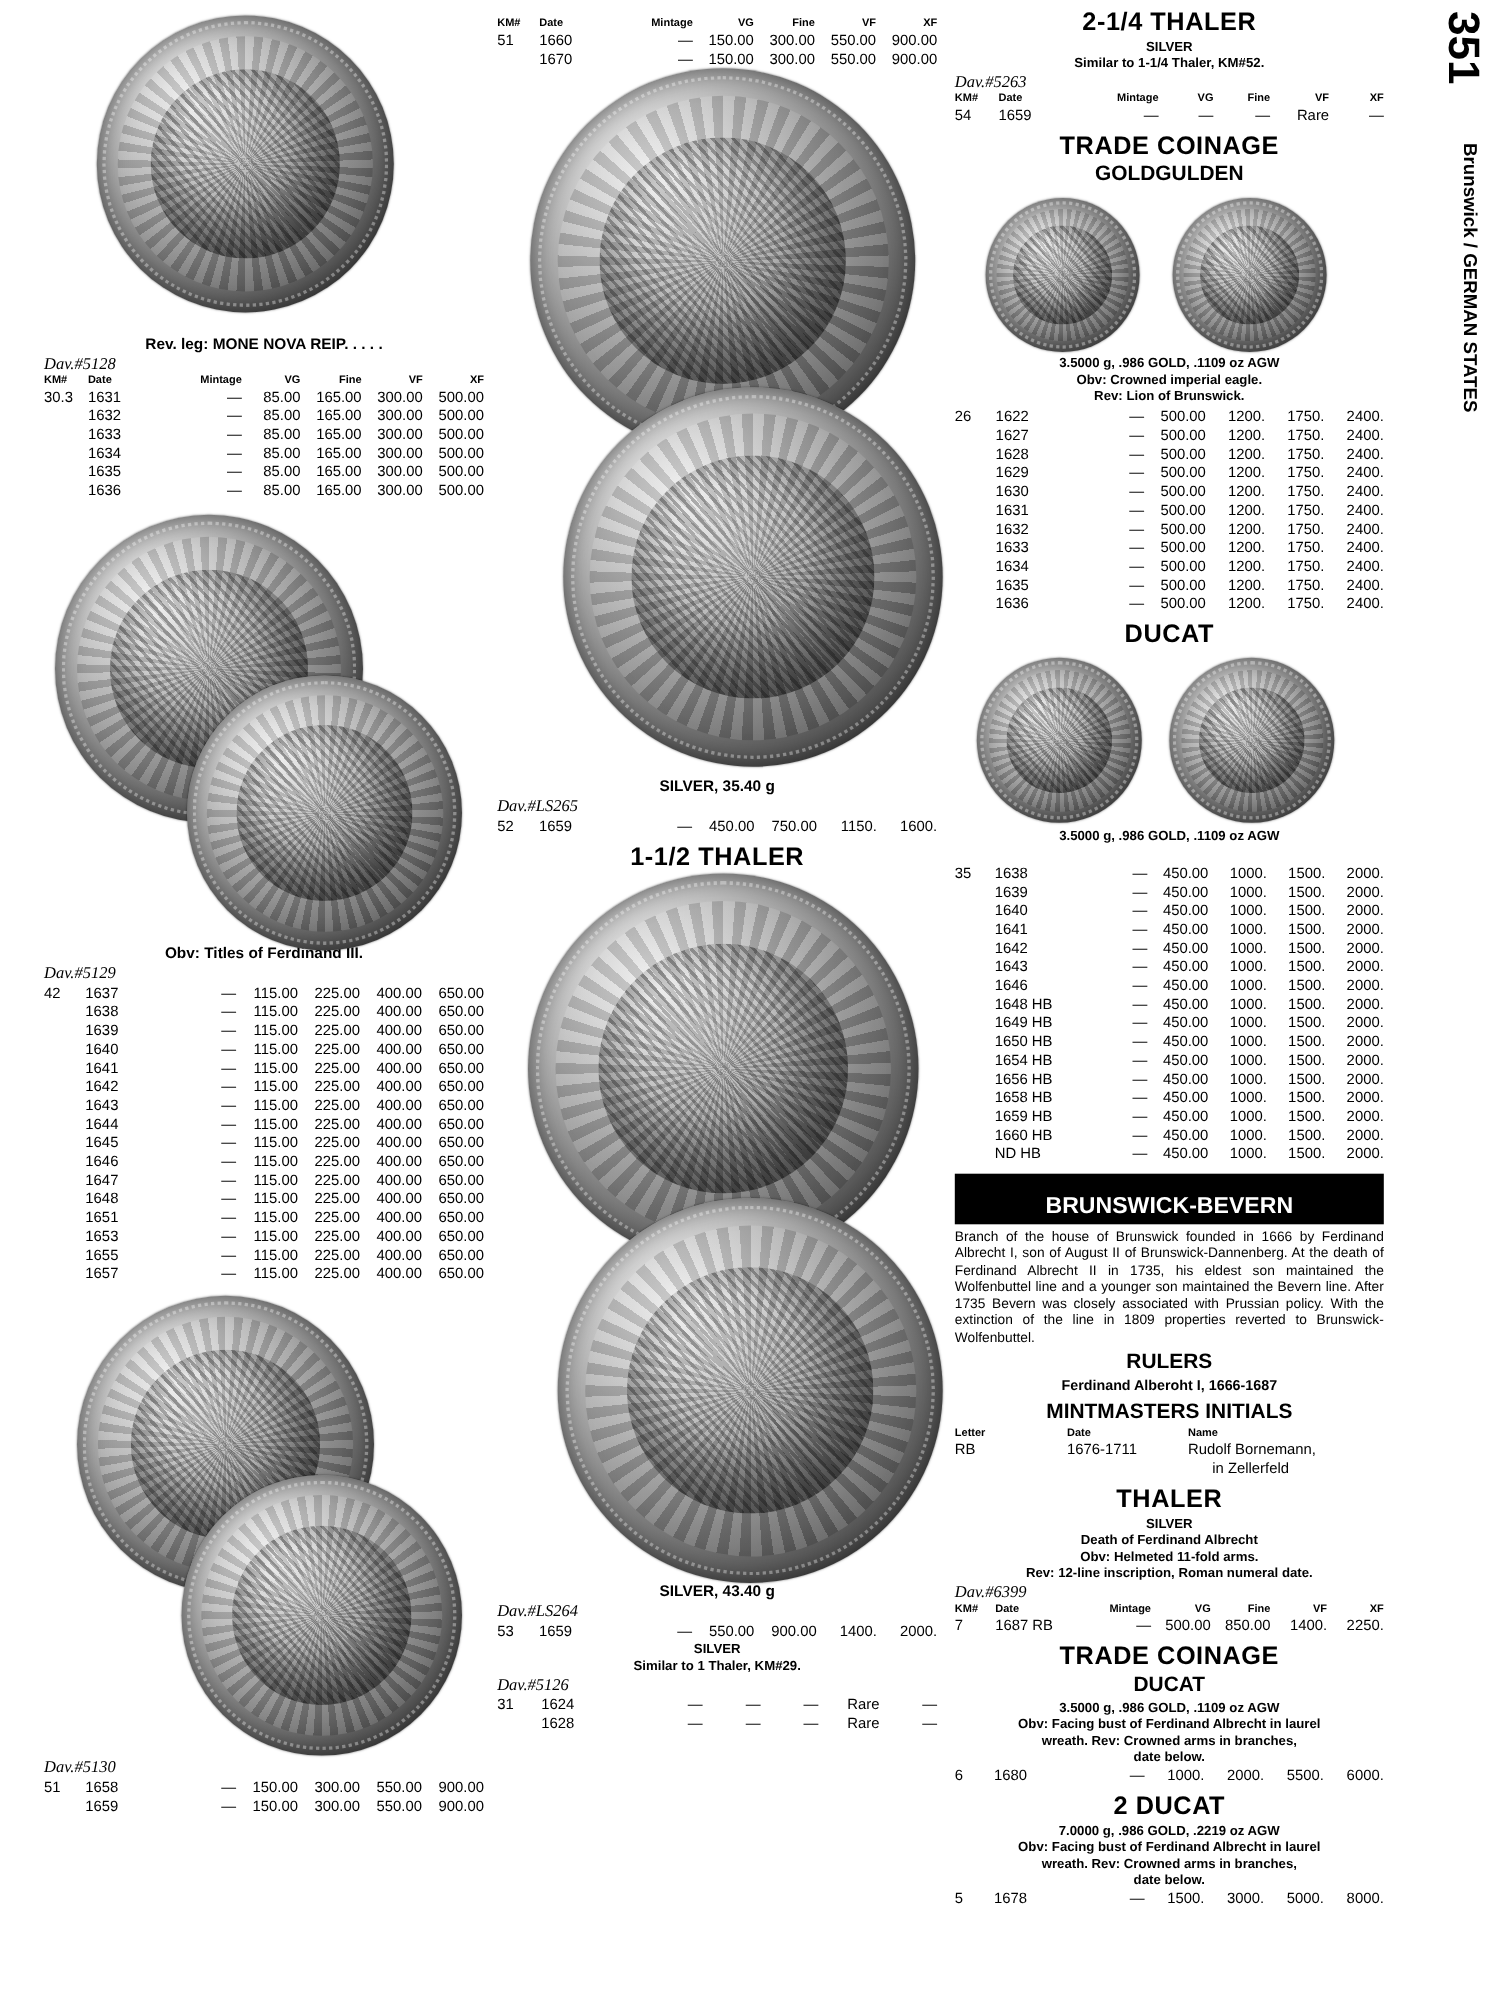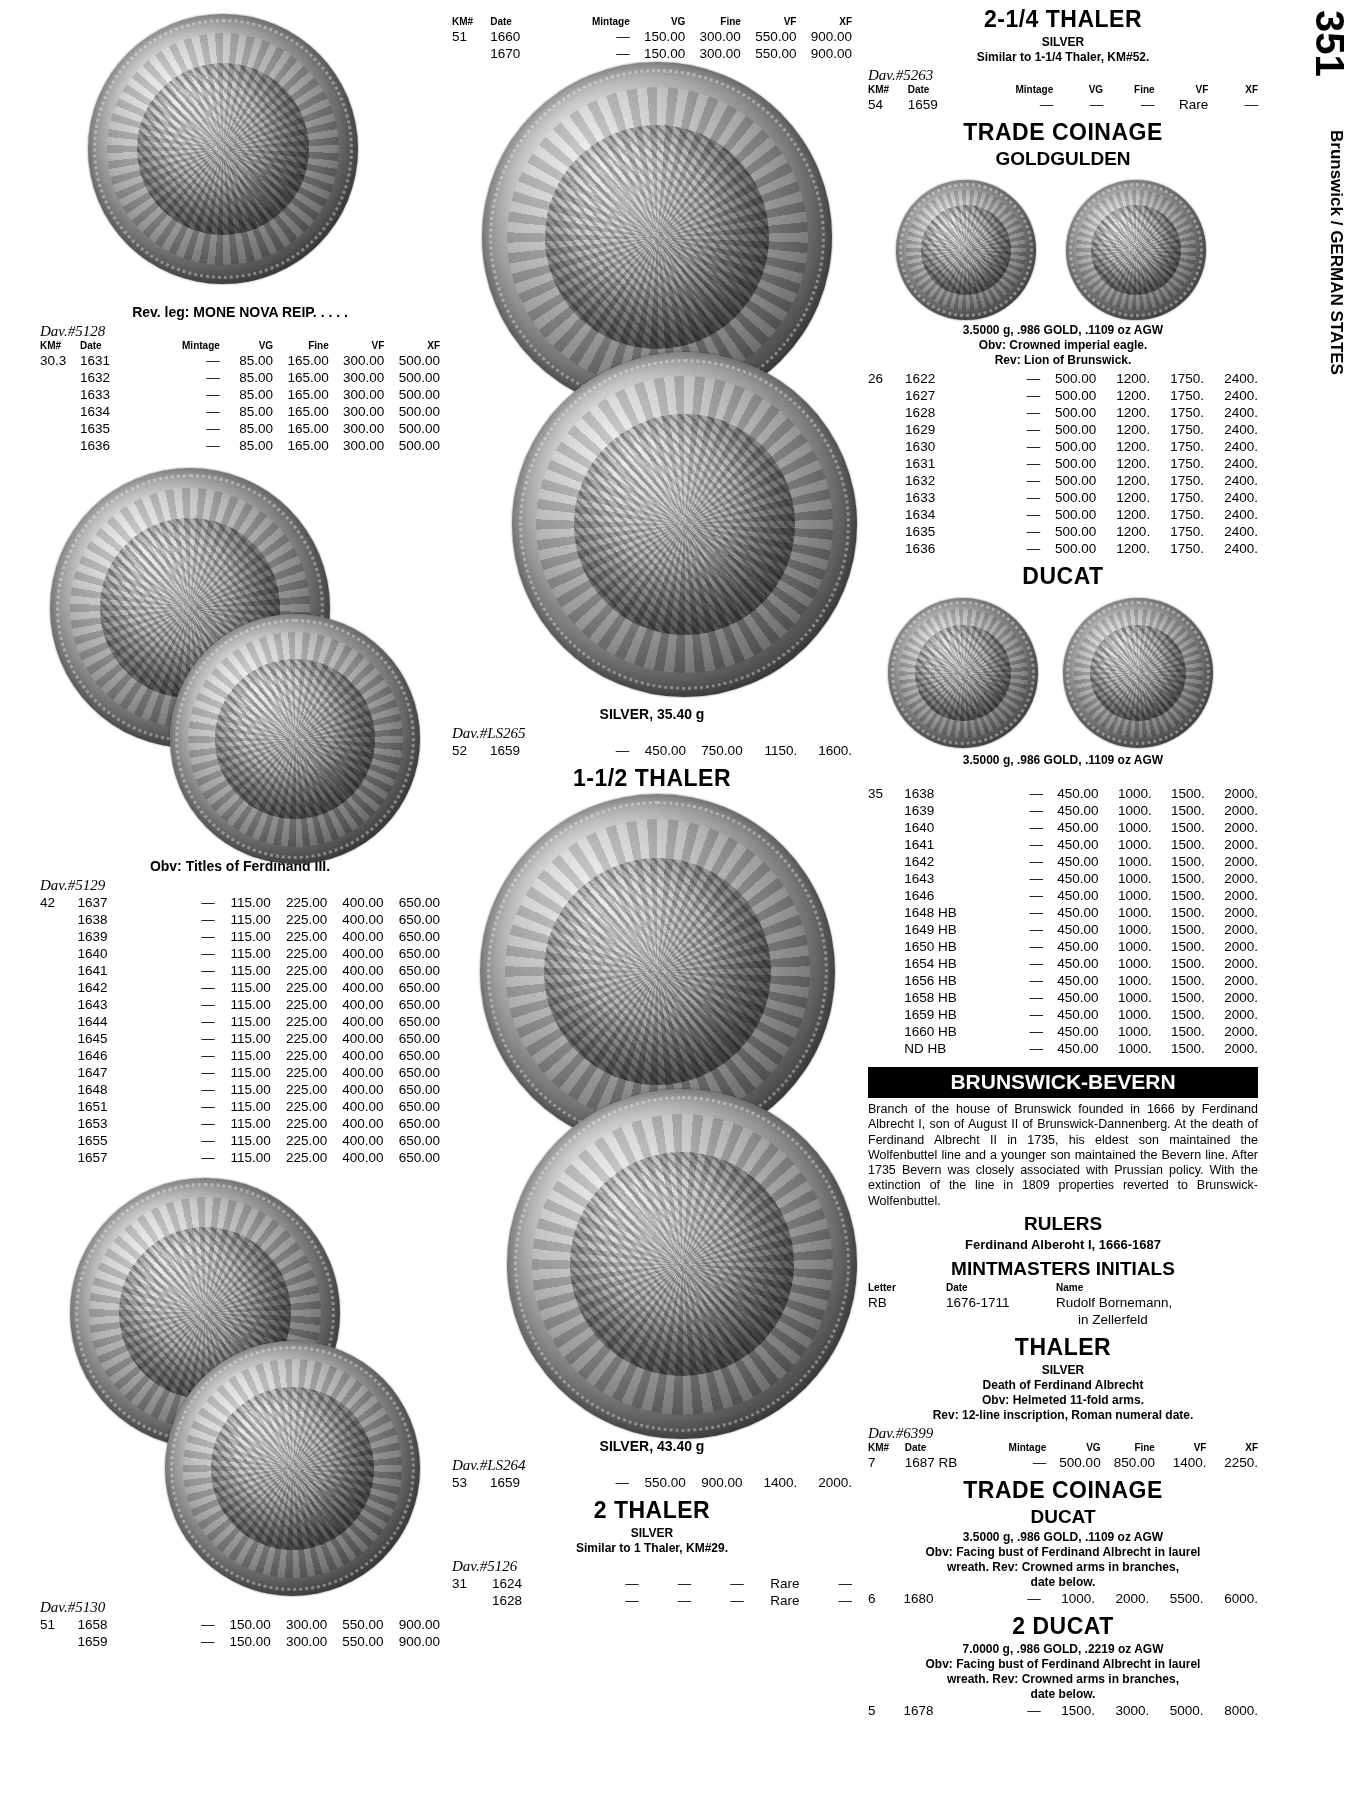--- a/index.html
+++ b/index.html
@@ -448,21 +448,20 @@
             <td class="dt">1659</td>
             <td class="mt">—</td>
             <td class="v">550.00</td>
             <td class="v">900.00</td>
             <td class="v">1400.</td>
             <td class="v">2000.</td>
           </tr>
     </tbody>
       </table>
 
-    <div class="h1">2 THALER</div>
     <div class="h3">SILVER</div>
     <div class="h3">Similar to 1 Thaler, KM#29.</div>
     <div class="dav">Dav.#5126</div>
     <table class="pt">
       <tbody>
           <tr>
             <td class="km">31</td>
             <td class="dt">1624</td>
             <td class="mt">—</td>
             <td class="v">—</td>
@@ -787,32 +786,32 @@
             <td class="dt">ND HB</td>
             <td class="mt">—</td>
             <td class="v">450.00</td>
             <td class="v">1000.</td>
             <td class="v">1500.</td>
             <td class="v">2000.</td>
           </tr>
     </tbody>
       </table>
 
-    <div style="background:#000;color:#fff;text-align:center;font-size:21px;font-weight:bold;padding:3px 0 4px;margin:10px 0 4px;">BRUNSWICK-BEVERN</div>
+    <div style="background:#000;color:#fff;text-align:center;font-size:21px;font-weight:bold;padding:18px 0 4px;margin:10px 0 4px;">BRUNSWICK-BEVERN</div>
 
     <div class="para">Branch of the house of Brunswick founded in 1666 by Ferdinand Albrecht I, son of August II of Brunswick-Dannenberg. At the death of Ferdinand Albrecht II in 1735, his eldest son maintained the Wolfenbuttel line and a younger son maintained the Bevern line. After 1735 Bevern was closely associated with Prussian policy. With the extinction of the line in 1809 properties reverted to Brunswick-Wolfenbuttel.</div>
 
     <div class="h2">RULERS</div>
     <div class="ctr bold">Ferdinand Alberoht I, 1666-1687</div>
 
     <div class="h2" style="margin-top:6px;">MINTMASTERS INITIALS</div>
     <table class="pt" style="font-size:13.5px;">
       <tbody>
           <tr>
-        <th style="text-align:left;width:78px;">Letter</th>
+        <th style="text-align:left;width:102px;">Letter</th>
         <th style="text-align:left;width:110px;">Date</th>
         <th style="text-align:left;">Name</th>
       </tr>
       <tr>
         <td style="text-align:left;">RB</td>
         <td style="text-align:left;">1676-1711</td>
         <td style="text-align:left;">Rudolf Bornemann,</td>
       </tr>
       <tr>
         <td></td>

